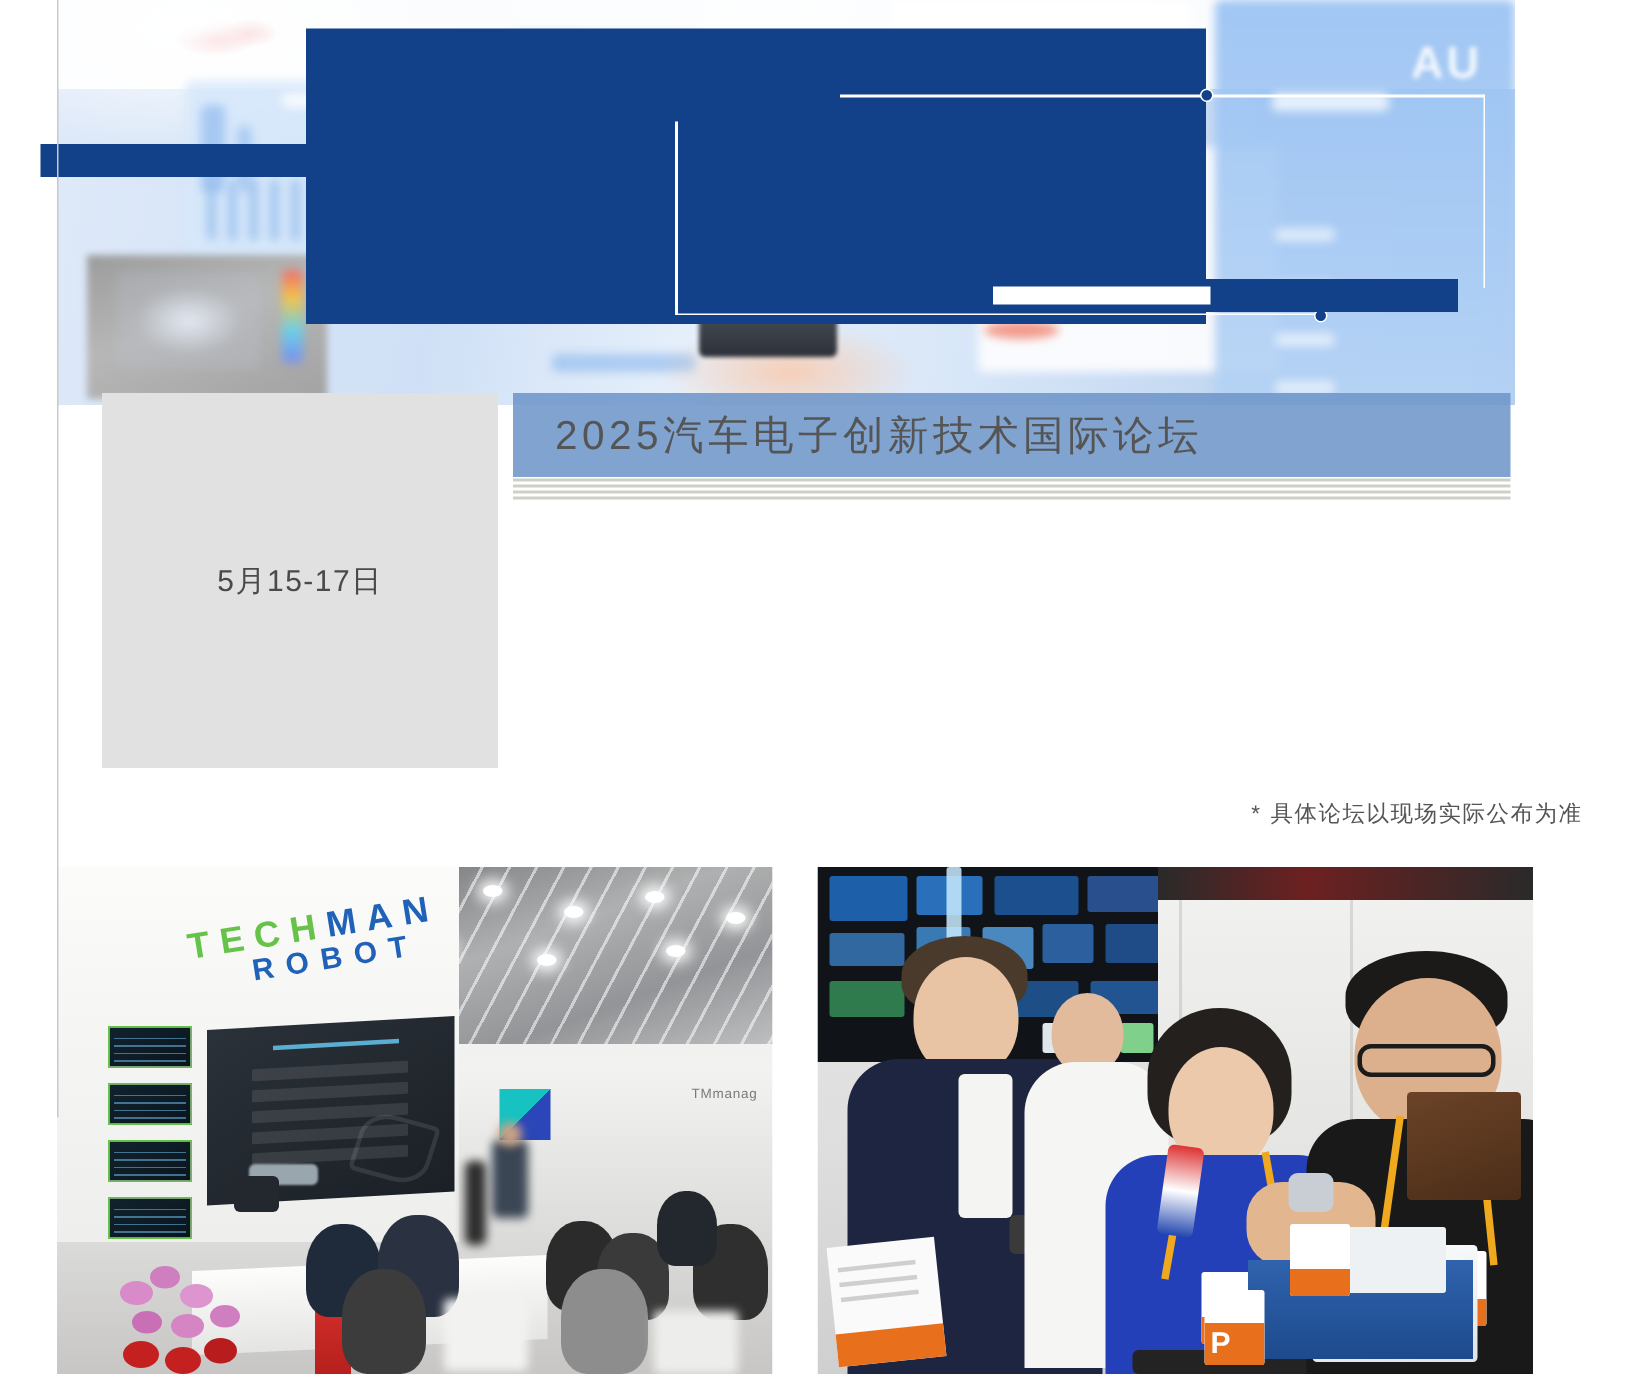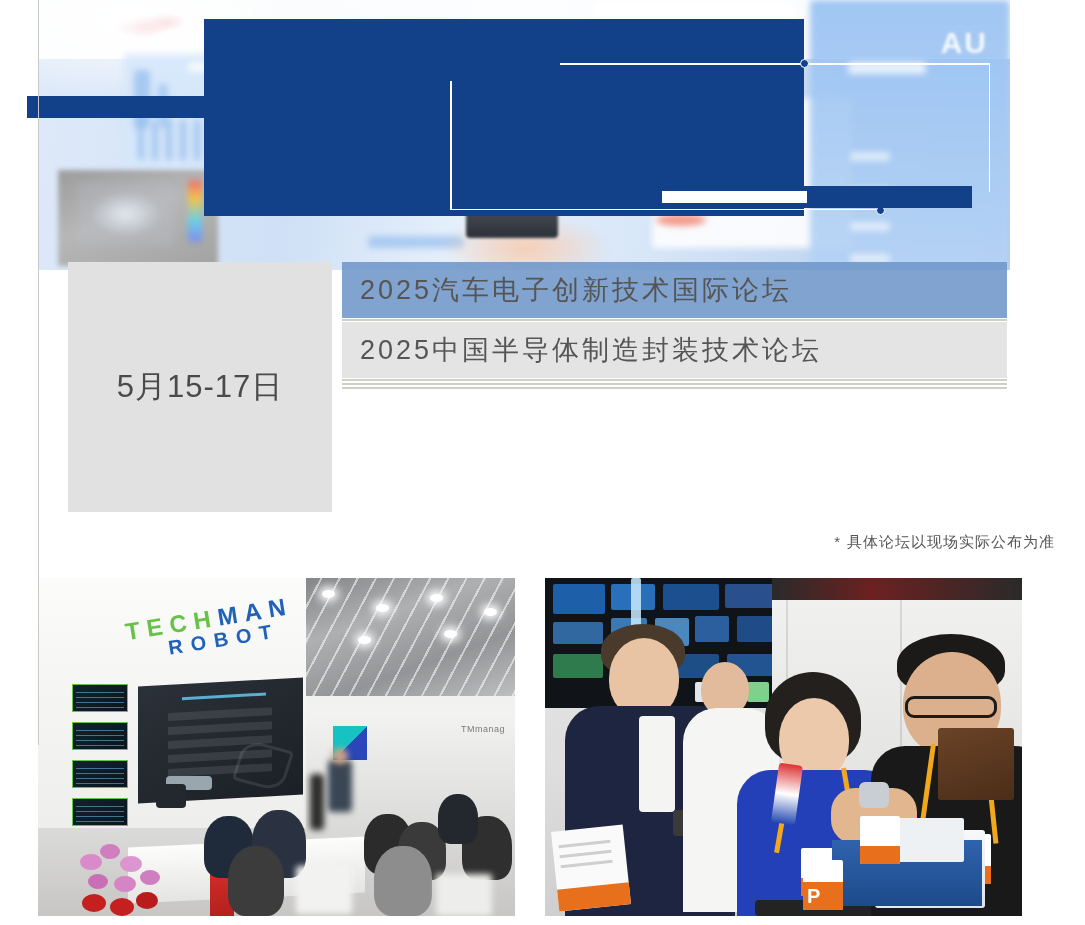--- a/index.html
+++ b/index.html
@@ -100,27 +100,27 @@
   }
 
   
   .info{ position:absolute; left:0; top:262px; width:1085px; height:260px; z-index:5; }
   .date-card{
     position:absolute; left:68px; top:0; width:264px; height:250px;
     background:#e1e1e1;
     display:flex; align-items:center; justify-content:center;
   }
   .date-card .date-text{
-    color:#4a4a4a; font-size:31px; letter-spacing:1px;
+    color:#4a4a4a; font-size:20px; letter-spacing:1px;
   }
 
   .forum-list{ position:absolute; left:342px; top:0; width:665px; }
   .forum-row{
     position:relative; height:56px; display:flex; align-items:center;
-    padding-left:18px;
+    padding-left:28px;
   }
   .forum-row.odd  { background:rgba(110,150,201,.88); }
   .forum-row.even { background:#e4e4e4; }
   .forum-row .forum-text{
     font-size:27px; color:#555555; letter-spacing:3px; white-space:nowrap;
   }
   .forum-sep{ height:4px; background:#ffffff; position:relative; }
   .forum-sep::after{
     content:""; position:absolute; left:0; right:0; top:1px;
     height:2px; background:#cfcfc8;
@@ -335,23 +335,20 @@
 
   <div class="date-card">
     <span class="date-text">5月15-17日</span>
   </div>
 
   <div class="forum-list">
     <div class="forum-row odd">
       <span class="forum-text">2025汽车电子创新技术国际论坛</span>
     </div>
     <div class="forum-sep"></div>
-    <div class="forum-row even">
-      <span class="forum-text">2025中国半导体制造封装技术论坛</span>
-    </div>
     <div class="forum-sep"></div>
     <div class="forum-sep"></div>
     <div class="forum-sep"></div>
   </div>
 </div>
 
 <div class="note">
   <span class="star">*</span><span>具体论坛以现场实际公布为准</span>
 </div>
 

